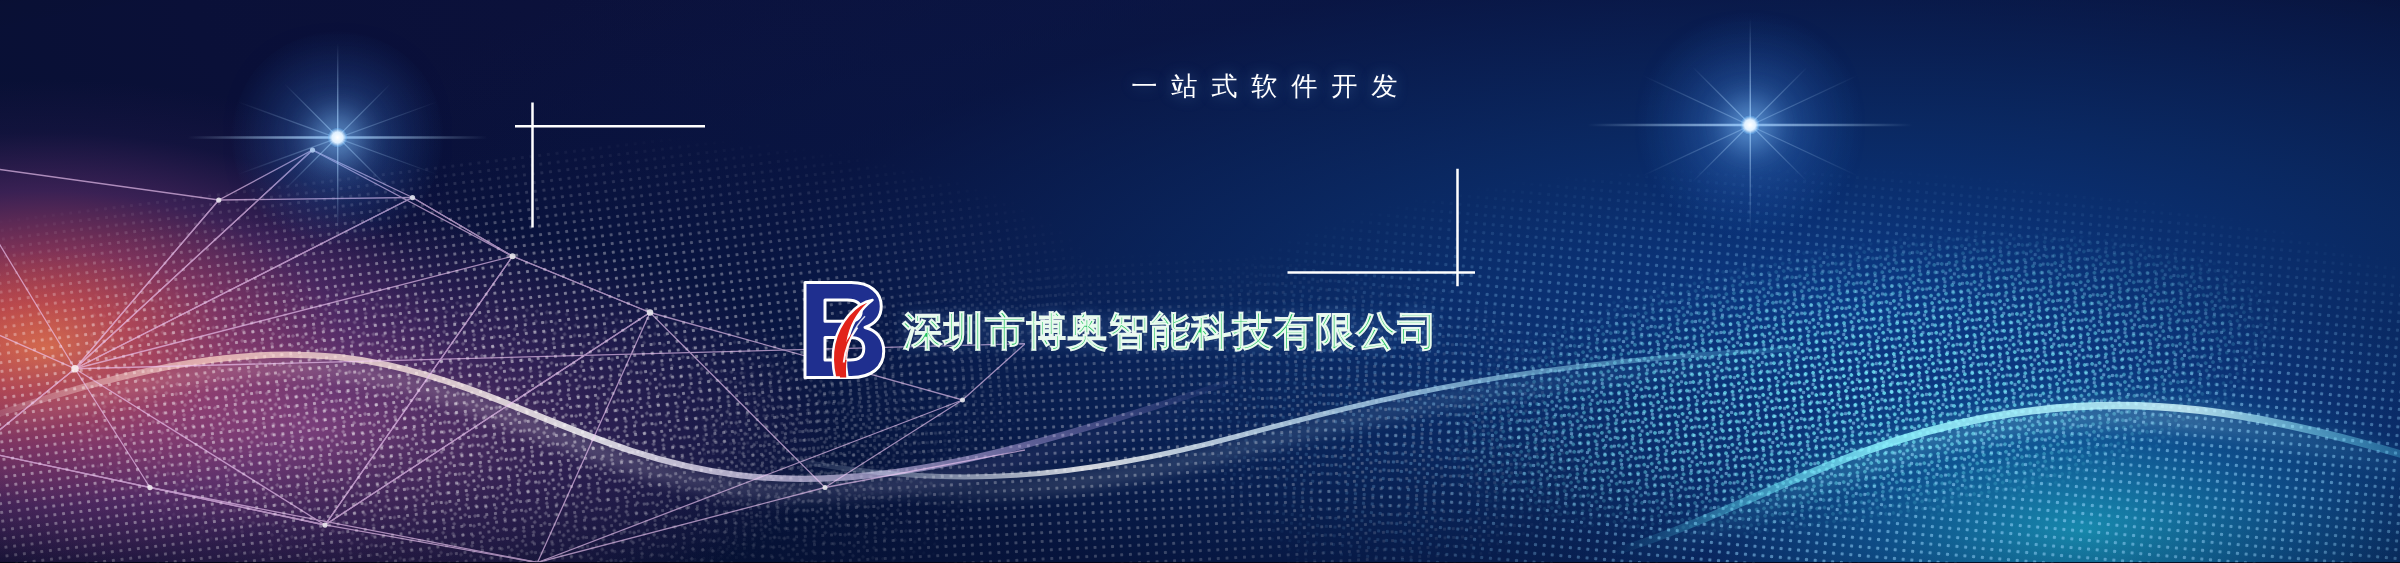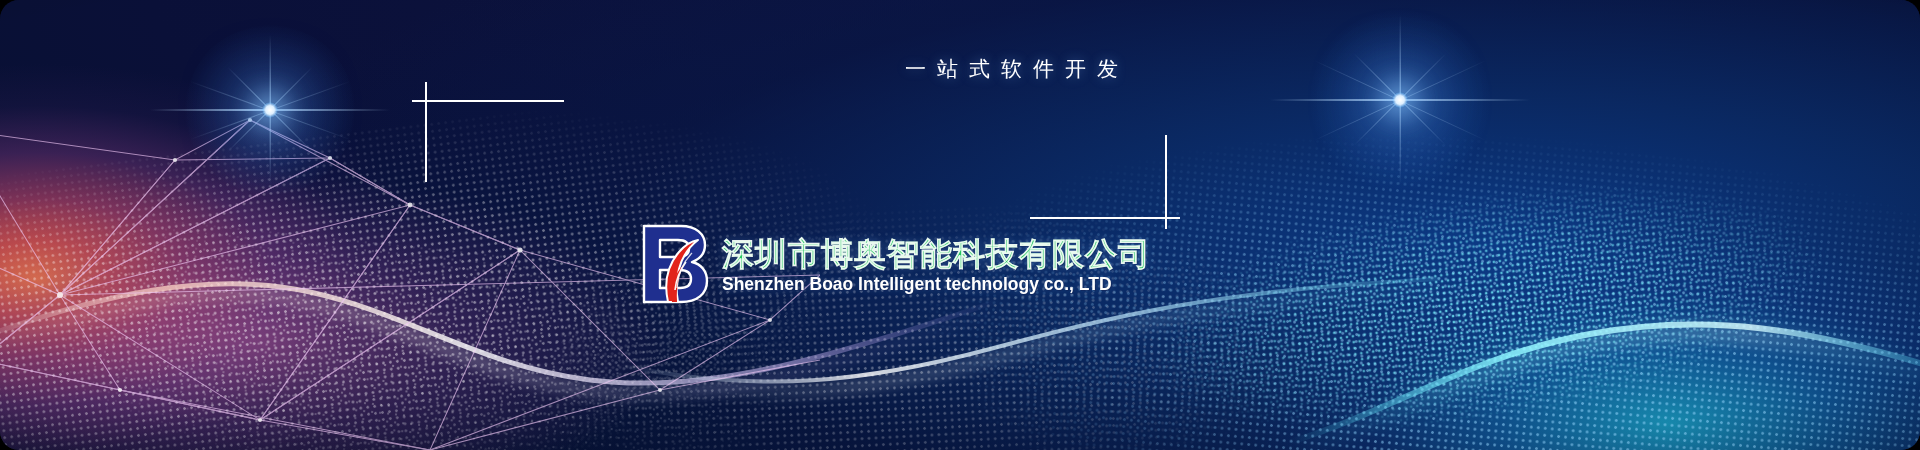--- a/index.html
+++ b/index.html
@@ -3,21 +3,20 @@
 <meta charset="utf-8">
 <style>
   html,body{margin:0;padding:0;background:#000;}
   body{font-family:"Liberation Sans","DejaVu Sans",sans-serif;}
 
   .banner{
     position:relative;
     width:1920px;height:450px;
     overflow:hidden;
     background:#050a28;
-    border-radius:19px;
   }
 
   
   .bg-base{
     position:absolute;inset:0;
     background:
       radial-gradient(120% 150% at 50% 0%, #0d1340 0%, #0a1038 35%, #06102f 60%, #040a22 100%);
   }
   .bg-navy-right{
     position:absolute;inset:0;
@@ -358,19 +357,18 @@
 
           <path d="M34 80 C30 62 33 44 45 30 C51 23 58 19 64 18 C55 25 48 35 45 47 C42 58 42 69 44 80 Z" fill="#e2231a" stroke="#ffffff" stroke-width="2" stroke-linejoin="round"></path>
           <path d="M38 80 C36 66 40 52 50 42 C45 53 42 66 43 80 Z" fill="#e2231a"></path>
           <path d="M52 40 C46 48 42 58 41 68" stroke="#ffffff" stroke-width="1.6" fill="none" opacity="0.95"></path>
           <path d="M58 31 C49 40 44 53 43 66" stroke="#ffffff" stroke-width="1.3" fill="none" opacity="0.8"></path>
         </svg>
       </div>
 
       <div class="company">
         <div class="company-cn">深圳市博奥智能科技有限公司</div>
-        <div class="company-en">Shenzhen Boao Intelligent technology co., LTD</div>
       </div>
 
     </div>
 
   </div>
 </div>
 
 </body></html>

